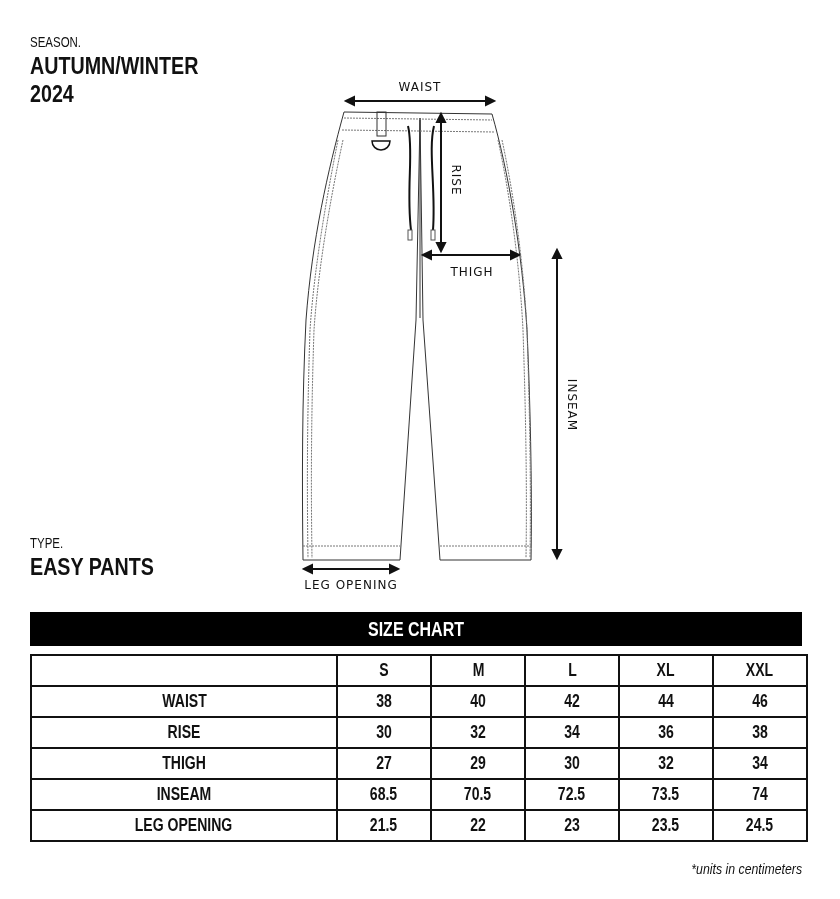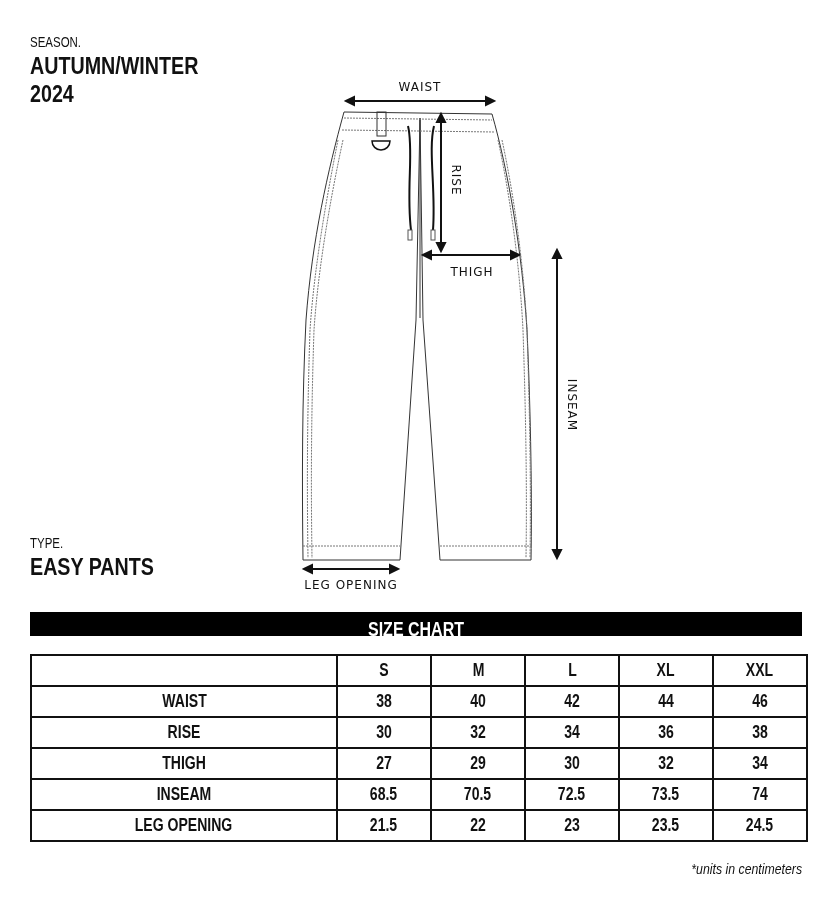--- a/index.html
+++ b/index.html
@@ -3,21 +3,21 @@
 <meta charset="utf-8">
 <style>
   html, body { margin: 0; padding: 0; background: #ffffff; }
   body { width: 840px; height: 899px; position: relative; overflow: hidden; font-family: "Liberation Sans", sans-serif; color: #111; }
   #season-label { position: absolute; left: 30px; top: 34px; font-size: 14px; transform: scaleX(0.82); transform-origin: left top; }
   #season-value { position: absolute; left: 30px; top: 52px; font-size: 24px; font-weight: bold; line-height: 28px; transform: scaleX(0.82); transform-origin: left top; white-space: pre; }
   #type-label { position: absolute; left: 30px; top: 535px; font-size: 14px; transform: scaleX(0.82); transform-origin: left top; }
   #type-value { position: absolute; left: 30px; top: 553px; font-size: 24px; font-weight: bold; transform: scaleX(0.82); transform-origin: left top; }
   #drawing { position: absolute; left: 280px; top: 60px; width: 320px; height: 540px; }
   .dim-label { font-family: "DejaVu Sans", sans-serif; font-size: 12px; letter-spacing: 1px; fill: #111; }
-  #chart-header { position: absolute; left: 30px; top: 612px; width: 772px; height: 24px; background: #000; color: #fff; text-align: center; }
+  #chart-header { position: absolute; left: 30px; top: 612px; width: 772px; height: 34px; background: #000; color: #fff; text-align: center; }
   #chart-header span { display: inline-block; font-size: 20px; font-weight: bold; line-height: 34px; transform: scaleX(0.8); }
   #size-table { position: absolute; left: 30px; top: 654px; border-collapse: collapse; }
   #size-table td { border: 2px solid #111; height: 29px; text-align: center; padding: 0; font-weight: bold; font-size: 18px; }
   #size-table td span { display: inline-block; transform: scaleX(0.78); }
   #size-table td.label { width: 304px; }
   #size-table td.val { width: 92px; }
   #footnote { position: absolute; right: 38px; top: 860px; font-size: 15px; font-style: italic; transform: scaleX(0.82); transform-origin: right top; }
 </style>
 </head>
 <body>

